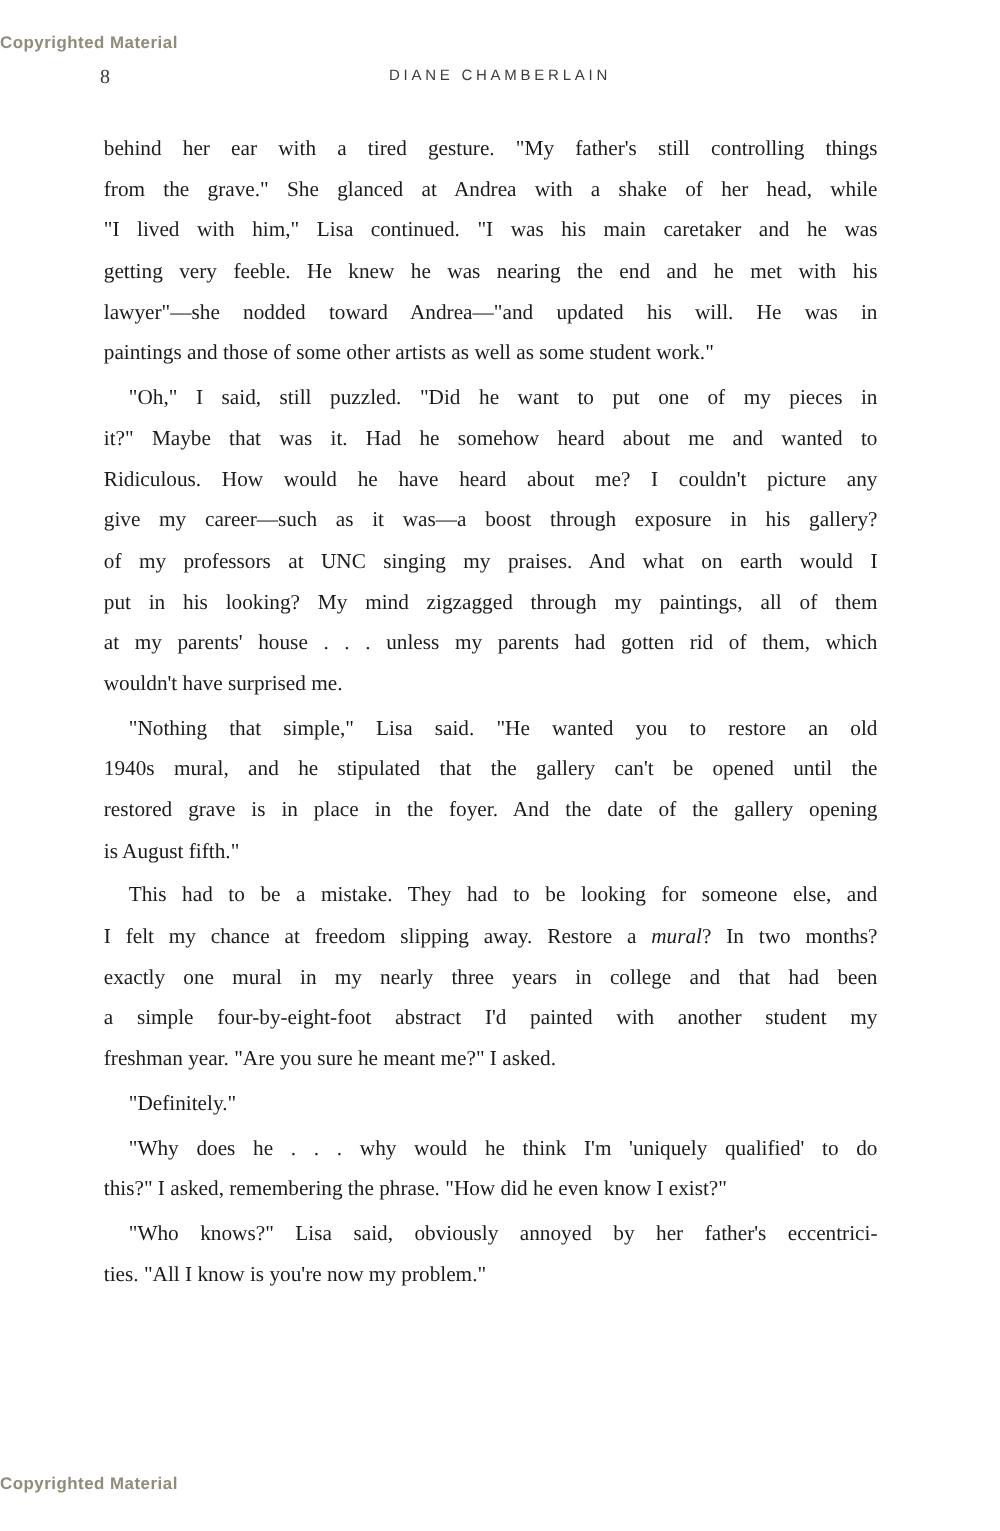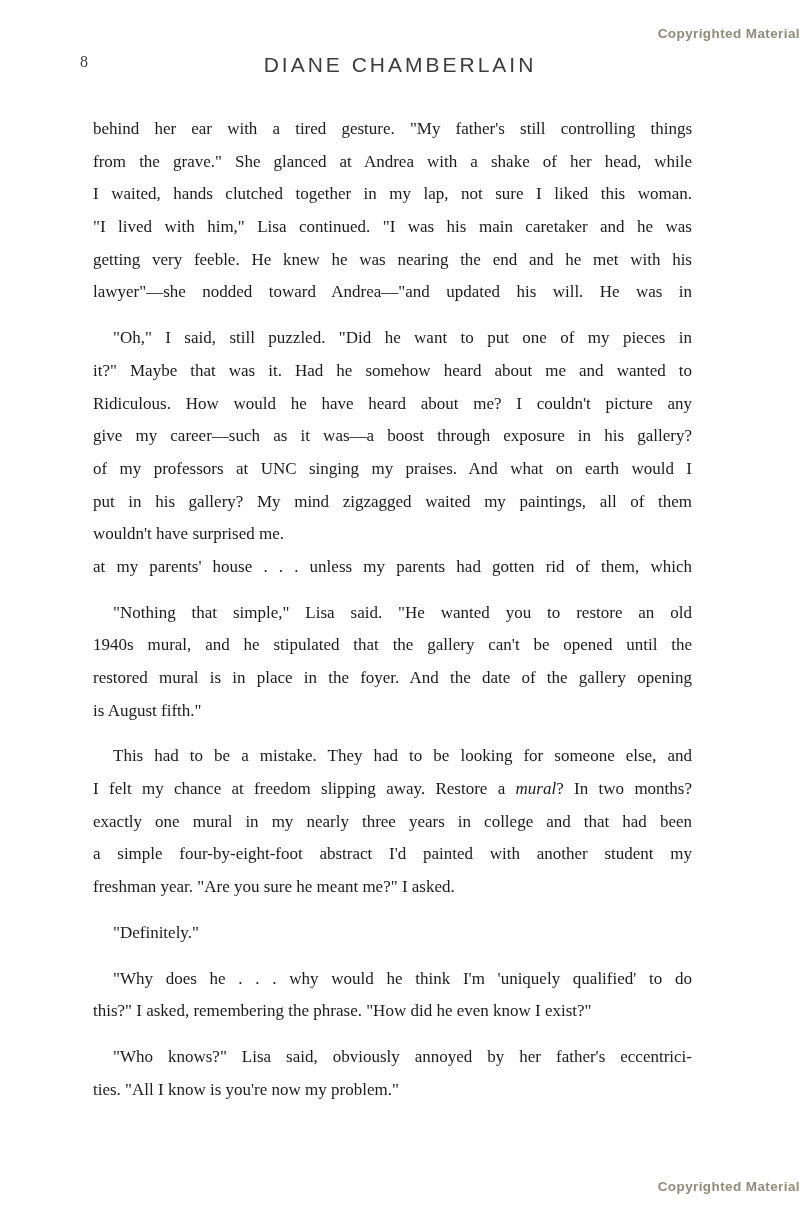--- a/index.html
+++ b/index.html
@@ -13,21 +13,21 @@
     height: 1225px;
     background: var(--page-bg, #ffffff);
     overflow: hidden;
     font-family: "Liberation Serif", "DejaVu Serif", serif;
     color: var(--body-color, #1b1b1b);
   }
   .copyright {
     position: absolute;
     left: 0;
     width: 100%;
-    text-align: right;
+    text-align: left;
     font-family: "Liberation Sans", sans-serif;
     font-size: 13.5px;
     font-weight: bold;
     letter-spacing: 0.4px;
     color: var(--copyright-color, #8f8c7a);
   }
   .copyright.top { top: 26px; }
   .copyright.bottom { top: 1179px; }
 
   .running-header {
@@ -44,34 +44,34 @@
     font-family: "Liberation Serif", "DejaVu Serif", serif;
     font-size: 16px;
     color: var(--header-color, #3c3c3c);
   }
   .author-name {
     position: absolute;
     left: 0;
     width: 100%;
     text-align: center;
     font-family: "Liberation Sans", sans-serif;
-    font-size: 21px;
+    font-size: 12px;
     font-weight: 400;
     letter-spacing: 3px;
     color: var(--header-color, #3c3c3c);
   }
 
   .body-text {
     position: absolute;
     top: 100px;
     left: 80px;
     width: 625px;
     font-size: 17px;
   }
-  .para { margin: 13px; padding: 0; }
+  .para { margin: 3px; padding: 0; }
   .line {
     height: 32.7px;
     line-height: 32.7px;
     text-align: justify;
     text-align-last: justify;
     text-justify: inter-word;
     white-space: nowrap;
     overflow: visible;
   }
   .line.last {
@@ -91,39 +91,39 @@
 
   <div class="running-header">
     <span class="page-number">8</span>
     <span class="author-name">DIANE CHAMBERLAIN</span>
   </div>
 
   <div class="body-text">
       <div class="para">
         <div class="line">behind her ear with a tired gesture. "My father's still controlling things</div>
         <div class="line">from the grave." She glanced at Andrea with a shake of her head, while</div>
-        <div class="line">I waited, hands clutched together in my lap, not sure I liked this woman.</div>
         <div class="line">"I lived with him," Lisa continued. "I was his main caretaker and he was</div>
         <div class="line">getting very feeble. He knew he was nearing the end and he met with his</div>
         <div class="line">lawyer"—she nodded toward Andrea—"and updated his will. He was in</div>
+        <div class="line last">paintings and those of some other artists as well as some student work."</div>
       </div>
       <div class="para">
         <div class="line indent">"Oh," I said, still puzzled. "Did he want to put one of my pieces in</div>
         <div class="line">it?" Maybe that was it. Had he somehow heard about me and wanted to</div>
         <div class="line">Ridiculous. How would he have heard about me? I couldn't picture any</div>
         <div class="line">give my career—such as it was—a boost through exposure in his gallery?</div>
         <div class="line">of my professors at UNC singing my praises. And what on earth would I</div>
-        <div class="line">put in his gallery? My mind zigzagged waited my paintings, all of them</div>
+        <div class="line">put in his looking? My mind zigzagged through my paintings, all of them</div>
+        <div class="line">at my parents' house . . . unless my parents had gotten rid of them, which</div>
         <div class="line last">wouldn't have surprised me.</div>
-        <div class="line">at my parents' house . . . unless my parents had gotten rid of them, which</div>
       </div>
       <div class="para">
         <div class="line indent">"Nothing that simple," Lisa said. "He wanted you to restore an old</div>
         <div class="line">1940s mural, and he stipulated that the gallery can't be opened until the</div>
-        <div class="line">restored mural is in place in the foyer. And the date of the gallery opening</div>
+        <div class="line">restored grave is in place in the foyer. And the date of the gallery opening</div>
         <div class="line last">is August fifth."</div>
       </div>
       <div class="para">
         <div class="line indent">This had to be a mistake. They had to be looking for someone else, and</div>
         <div class="line">I felt my chance at freedom slipping away. Restore a <em>mural</em>? In two months?</div>
         <div class="line">exactly one mural in my nearly three years in college and that had been</div>
         <div class="line">a simple four-by-eight-foot abstract I'd painted with another student my</div>
         <div class="line last">freshman year. "Are you sure he meant me?" I asked.</div>
       </div>
       <div class="para">

